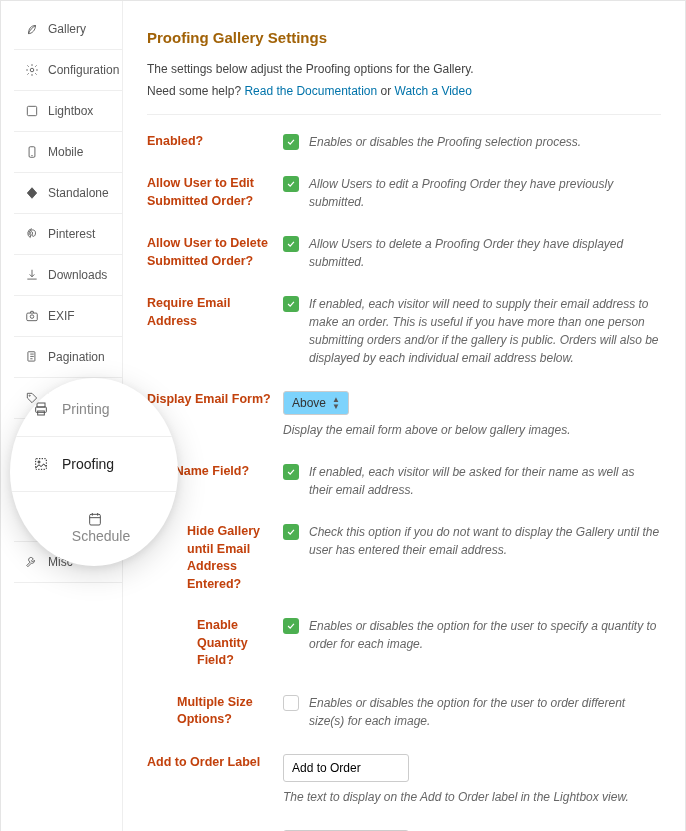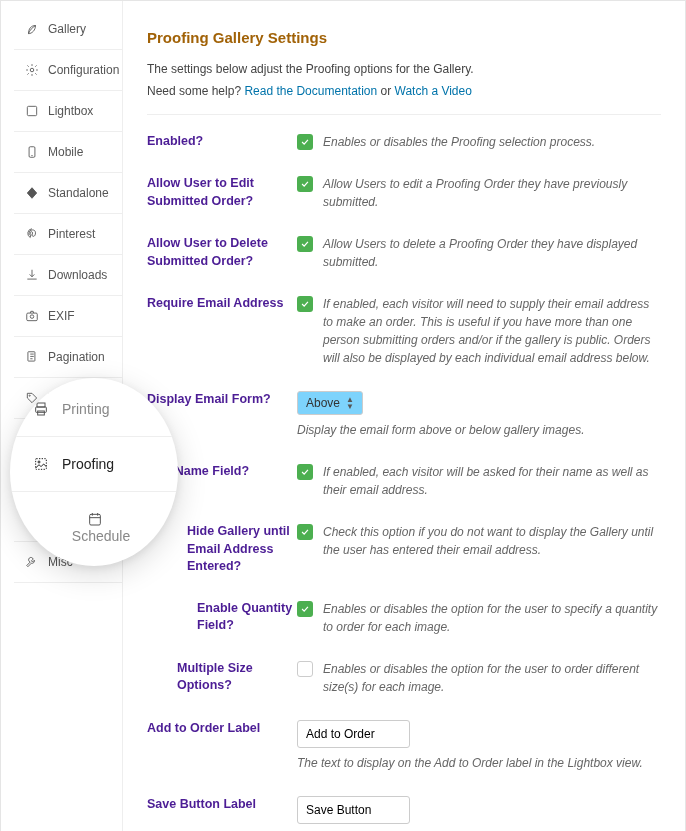--- a/index.html
+++ b/index.html
@@ -8,32 +8,32 @@
 .sidebar { width: 122px; background: #fff; border-right: 1px solid #eee; padding-top: 8px; }
 .sidebar-item { display: flex; align-items: center; padding: 12px 8px 12px 10px; border-bottom: 1px solid #eee; cursor: pointer; color: #555; font-size: 12px; margin-left: 13px; }
 .sidebar-item .icon { width: 16px; height: 16px; margin-right: 8px; display: flex; align-items: center; justify-content: center; flex-shrink: 0; }
 .sidebar-item .icon svg { width: 14px; height: 14px; stroke: #555; fill: none; stroke-width: 1.5; }
 .main { flex: 1; padding: 28px 24px 24px 24px; }
 .page-title { font-size: 15px; font-weight: 700; color: #a16207; margin-bottom: 14px; }
 .page-desc { font-size: 12px; color: #444; line-height: 1.5; margin-bottom: 4px; }
 .page-desc a { color: #0073aa; text-decoration: none; }
 .divider { border: none; border-top: 1px solid #eee; margin: 14px 0 18px 0; }
 .row { display: flex; align-items: flex-start; margin-bottom: 24px; }
-.row-label { width: 150px; flex-shrink: 0; font-size: 12.5px; font-weight: 700; color: #4c1d95; padding-right: 0; line-height: 1.4; }
+.row-label { width: 136px; flex-shrink: 0; font-size: 12.5px; font-weight: 700; color: #c2410c; padding-right: 0; line-height: 1.4; }
 .row-value { flex: 1; }
 .row-line { display: flex; align-items: flex-start; gap: 10px; }
 .checkbox { width: 16px; height: 16px; border-radius: 3px; display: flex; align-items: center; justify-content: center; flex-shrink: 0; margin-top: 1px; }
 .checkbox.on { background: #4caf50; }
 .checkbox.off { background: #fff; border: 1px solid #ccc; }
 .checkbox.on svg { width: 10px; height: 10px; stroke: #fff; stroke-width: 3; fill: none; }
 .row-desc { font-size: 12px; font-style: italic; color: #666; line-height: 1.5; }
 .row-help { font-size: 12px; font-style: italic; color: #666; line-height: 1.5; margin-top: 6px; }
 .select { display: inline-flex; align-items: center; border: 1px solid #ccc; border-radius: 3px; padding: 4px 8px; font-size: 12px; background: #7dd3fc; gap: 6px; }
 .select .arrows { font-size: 8px; line-height: 7px; color: #555; }
-.text-input { border: 1px solid #ccc; border-radius: 3px; padding: 6px 8px; font-size: 12px; width: 113px; }
+.text-input { border: 1px solid #ccc; border-radius: 3px; padding: 6px 8px; font-size: 12px; width: 126px; }
 .magnify { position: absolute; width: 168px; height: 188px; border-radius: 50%; background: #fff; box-shadow: 0 8px 30px rgba(0,0,0,0.15), 0 2px 8px rgba(0,0,0,0.08); left: 10px; top: 378px; overflow: hidden; display: flex; flex-direction: column; justify-content: center; }
 .mag-item { display: flex; align-items: center; padding: 18px 8px 18px 22px; font-size: 14px; color: #888; border-bottom: 1px solid #eee; }
 .mag-item.active { color: #222; font-weight: 500; }
 .mag-item .micon { width: 18px; height: 18px; margin-right: 12px; display: flex; align-items: center; justify-content: center; }
 .mag-item .micon svg { width: 16px; height: 16px; stroke: #555; fill: none; stroke-width: 1.5; }
 .mag-item.active .micon svg { stroke: #222; }
 .wrap { position: relative; }
 .woo-badge { background: #a46497; color: #fff; font-size: 7px; padding: 1px 2px; border-radius: 2px; font-weight: bold; }
 </style>
 </head>

